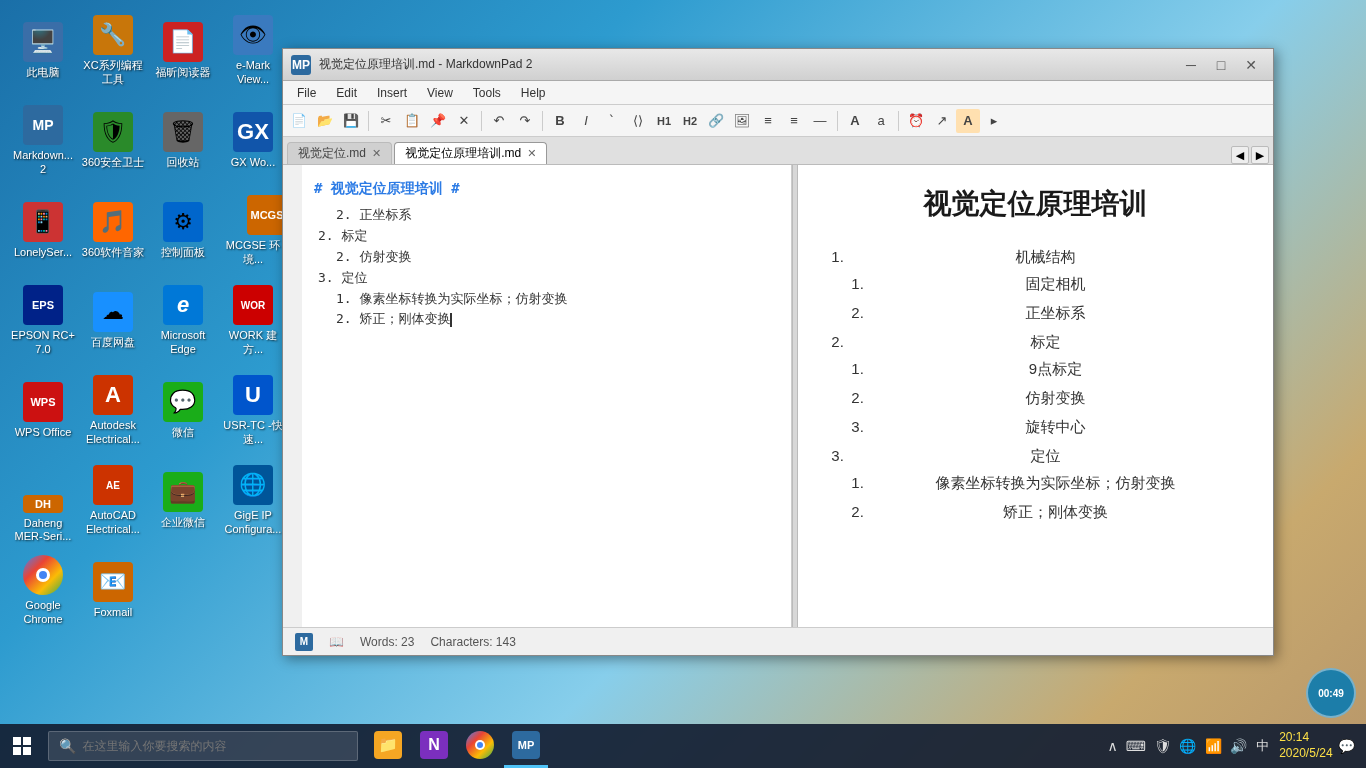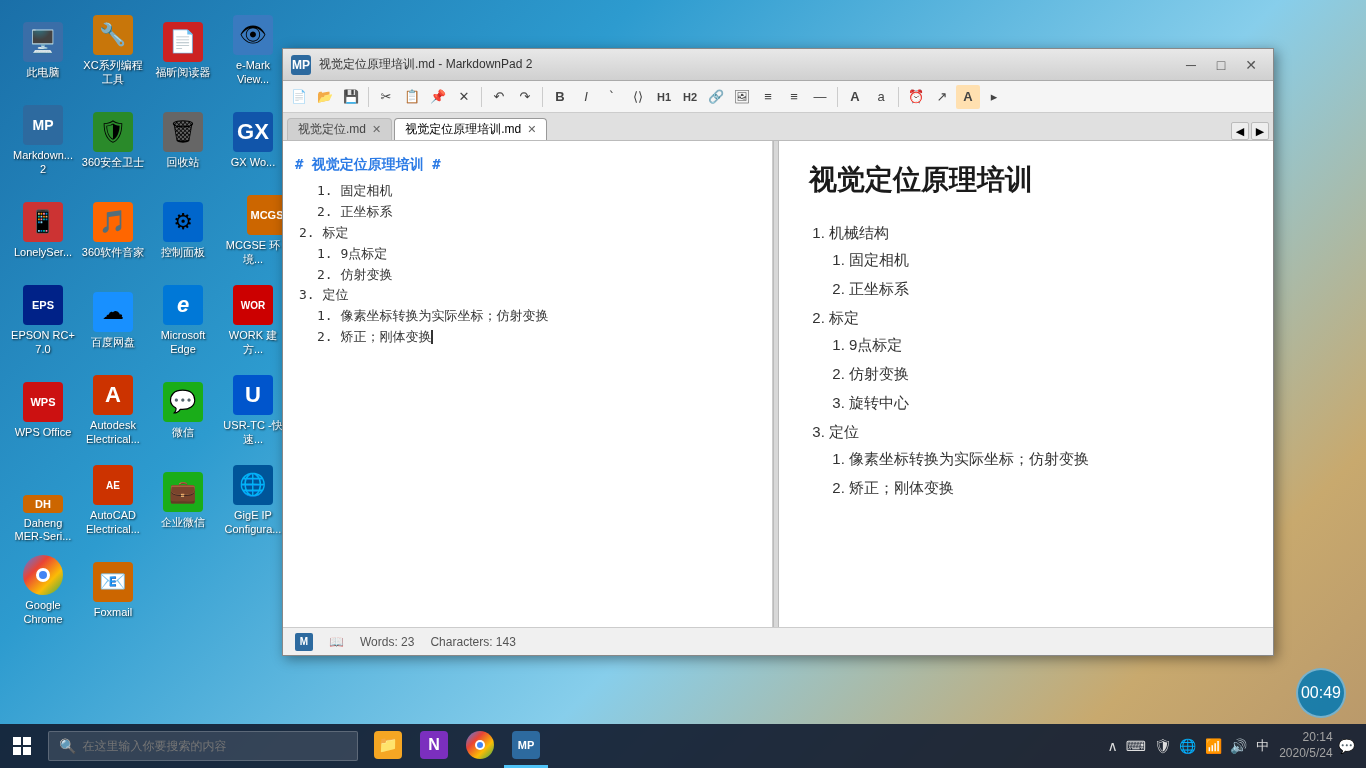--- a/index.html
+++ b/index.html
@@ -241,20 +241,21 @@
       border: 1px solid #bbb;
       background: #eee;
       border-radius: 2px;
     }
 
     
     .content-area {
       flex: 1;
       display: flex;
       overflow: hidden;
+      margin-left: 19px;
     }
 
     
     .editor-pane {
       width: 490px;
       flex-shrink: 0;
       background: #fff;
       border-right: 1px solid #ccc;
       padding: 12px;
       font-family: Consolas, monospace;
@@ -287,20 +288,21 @@
       border-left: 1px solid #bbb;
       border-right: 1px solid #bbb;
     }
 
     
     .preview-pane {
       flex: 1;
       background: #fff;
       padding: 20px 30px;
       overflow-y: auto;
+      text-align: center;
     }
 
     .preview-title {
       font-size: 28px;
       font-weight: bold;
       color: #1a1a1a;
       margin-bottom: 20px;
       font-family: 'Microsoft YaHei', sans-serif;
     }
 
@@ -440,41 +442,40 @@
 
     .taskbar-tray-icon {
       font-size: 14px;
       color: #ddd;
       cursor: pointer;
     }
 
     .taskbar-clock {
       display: flex;
       flex-direction: column;
-      align-items: flex-end;
       font-size: 12px;
-      color: #a3a3a3;
+      color: #fde047;
       margin-left: 4px;
       line-height: 1.3;
     }
 
     .clock-widget {
       position: absolute;
       bottom: 50px;
-      right: 20px;
+      right: 10px;
       width: 50px;
       height: 50px;
       background: rgba(0,120,180,0.85);
       border-radius: 50%;
       display: flex;
       align-items: center;
       justify-content: center;
       color: white;
-      font-size: 16px;
-      font-weight: normal;
+      font-size: 10px;
+      font-weight: bold;
       border: 2px solid rgba(255,255,255,0.4);
     }
   </style>
 </head>
 <body>
 
 <div id="desktop">
 
   <div class="desktop-icons">
 
@@ -601,20 +602,28 @@
     <div class="title-bar">
       <div class="title-bar-icon">MP</div>
       <div class="title-bar-text">视觉定位原理培训.md - MarkdownPad 2</div>
       <div class="title-bar-controls">
         <button class="tb-btn">─</button>
         <button class="tb-btn">□</button>
         <button class="tb-btn close">✕</button>
       </div>
     </div>
 
+    <div class="menu-bar">
+      <div class="menu-item">File</div>
+      <div class="menu-item">Edit</div>
+      <div class="menu-item">Insert</div>
+      <div class="menu-item">View</div>
+      <div class="menu-item">Tools</div>
+      <div class="menu-item">Help</div>
+    </div>
 
     <div class="toolbar">
       <button class="toolbar-btn">📄</button>
       <button class="toolbar-btn">📂</button>
       <button class="toolbar-btn">💾</button>
       <div class="toolbar-sep"></div>
       <button class="toolbar-btn">✂</button>
       <button class="toolbar-btn">📋</button>
       <button class="toolbar-btn">📌</button>
       <button class="toolbar-btn">✕</button>
@@ -656,24 +665,22 @@
         <div class="tab-nav-btn">◀</div>
         <div class="tab-nav-btn">▶</div>
       </div>
     </div>
 
     <div class="content-area">
 
       <div class="editor-pane">
         <div class="editor-heading"># 视觉定位原理培训 #</div>
         <div style="margin-top:6px;">
-          <div class="editor-subitem">1.  固定相机</div>
           <div class="editor-subitem">2.  正坐标系</div>
           <div class="editor-item">2.  标定</div>
-          <div class="editor-subitem">1.  9点标定</div>
           <div class="editor-subitem">2.  仿射变换</div>
           <div class="editor-item">3.  定位</div>
           <div class="editor-subitem">1.  像素坐标转换为实际坐标；仿射变换</div>
           <div class="editor-subitem">2.  矫正；刚体变换<span class="editor-cursor"></span></div>
         </div>
       </div>
 
       <div class="pane-divider"></div>
 
       <div class="preview-pane">

